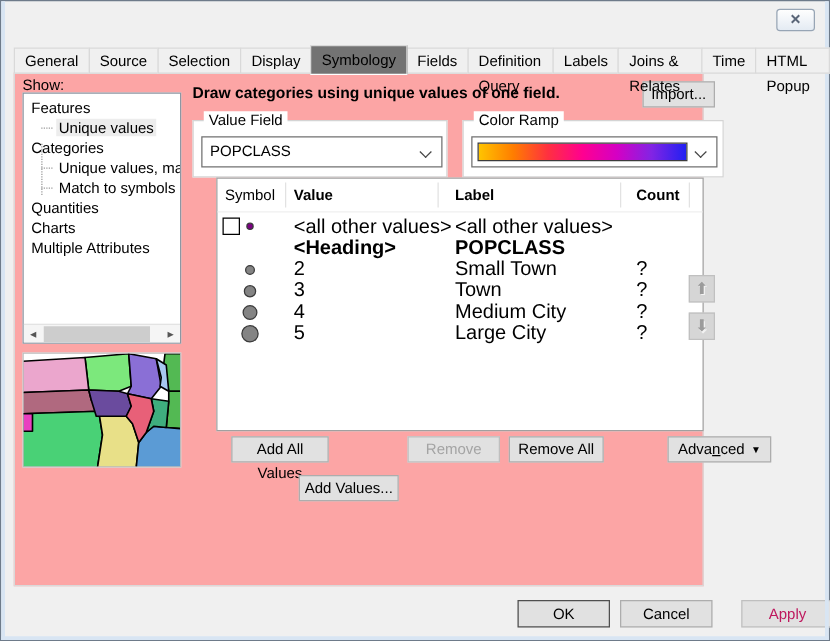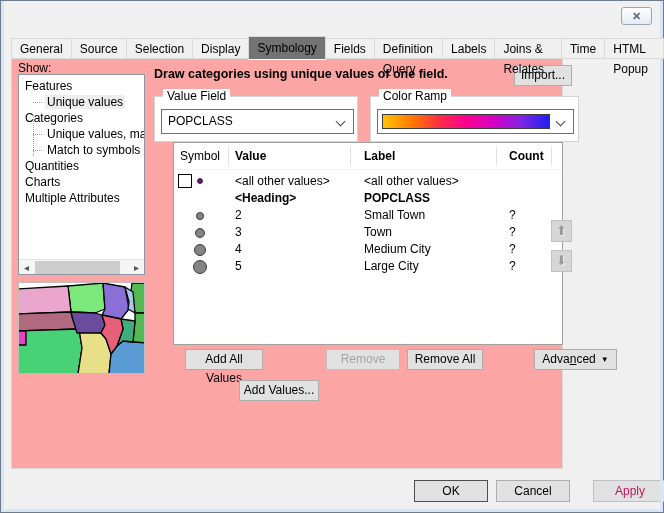--- a/index.html
+++ b/index.html
@@ -87,21 +87,21 @@
 
   
   .symtable { position:absolute; left:141px; top:83px; width:390px; height:203px;
           background:#fff; border:1px solid #a0a0a0;margin-left:20px; }
   .th { position:absolute; top:0; height:26px; line-height:26px; font-size:12px; }
   .th.b { font-weight:bold; }
   .col-sep { position:absolute; top:3px; height:20px; border-left:1px solid #e2e2e2; }
   .head-line { position:absolute; left:0; top:26px; width:100%;
           border-top:1px solid #f0f0f0; }
   .trow { position:absolute; left:0; width:100%; height:17px; }
-  .tcell { position:absolute; top:0; height:17px; line-height:17px; font-size:12px;
+  .tcell { position:absolute; top:0; height:17px; line-height:17px; font-size:16px;
           white-space:nowrap; }
   .tcell.v { left:61px; } .tcell.l { left:190px; } .tcell.c { left:335px; }
   .trow.bold .tcell { font-weight:bold; }
   .sym-check { position:absolute; left:4px; top:1px; width:14px; height:14px;
           background:#fff; border:1px solid #000; }
   .sym-dot { position:absolute; border-radius:50%; border:1px solid #3a3a3a; }
   .dot-c { left:26px; top:50%; transform:translate(-50%,-50%); }
   .d5  { width:6px;  height:6px;  }
   .d7  { width:8px;  height:8px;  }
   .d9  { width:10px; height:10px; }

